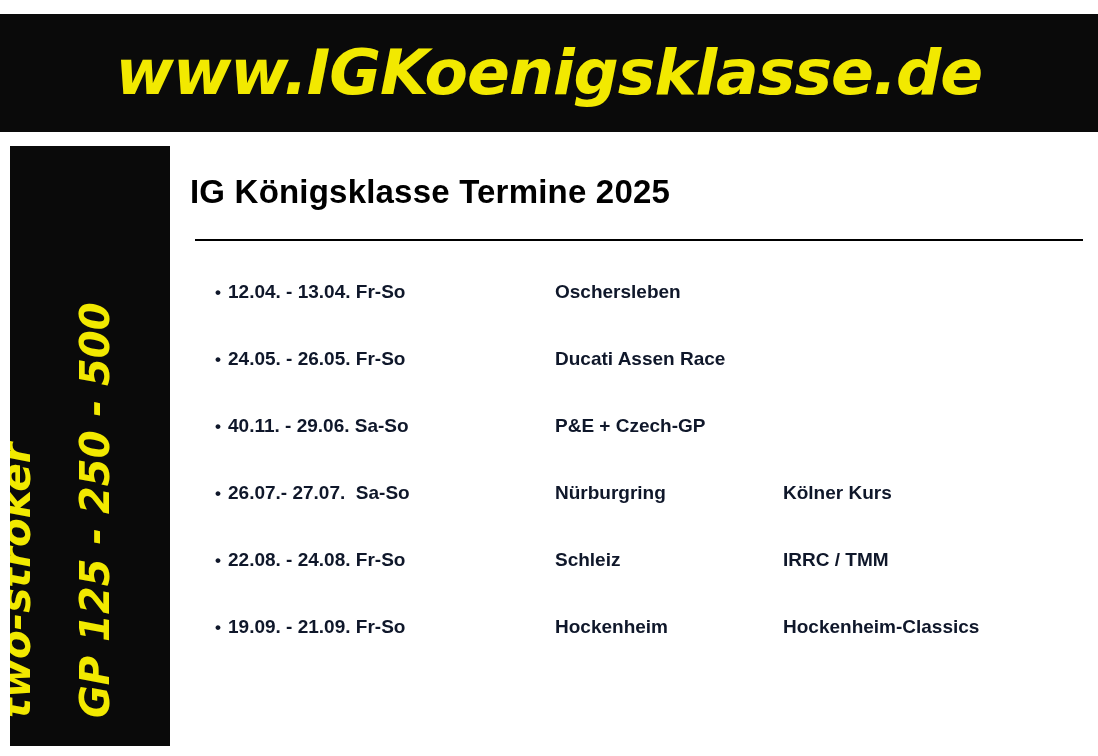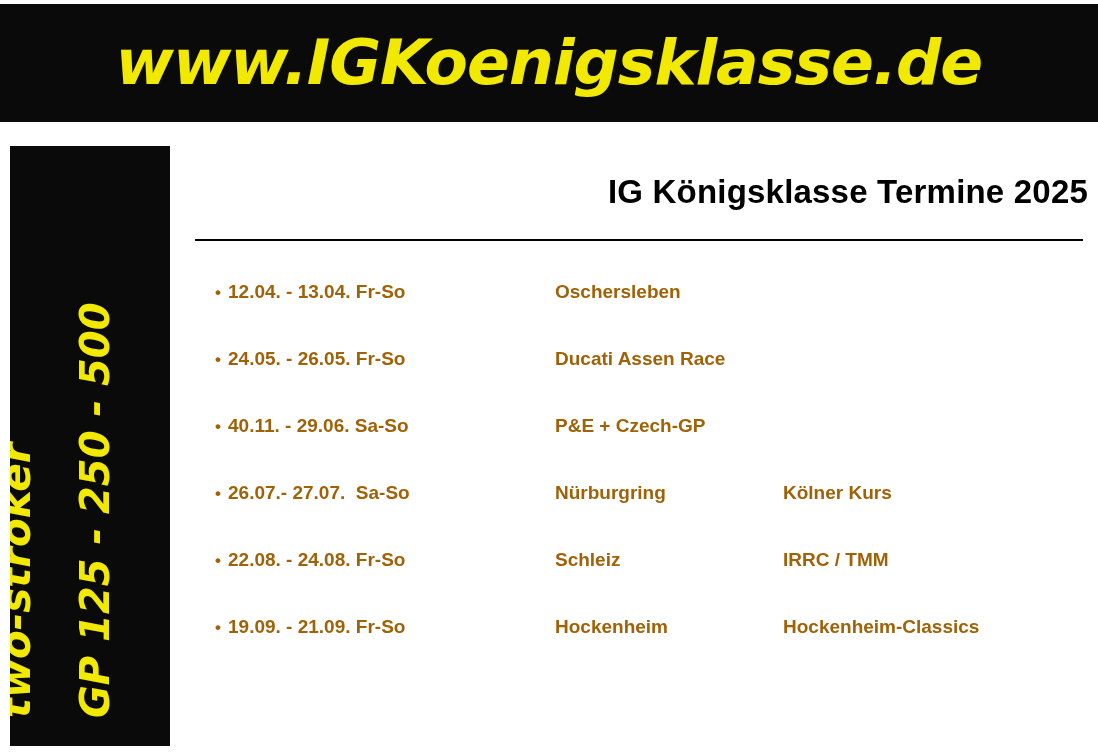--- a/index.html
+++ b/index.html
@@ -13,21 +13,21 @@
   #page {
     position: relative;
     width: 1098px;
     height: 756px;
     background: #ffffff;
   }
 
   
   .banner {
     position: absolute;
-    left: 0; top: 4px;
+    left: 0; top: 14px;
     width: 1098px;
     height: 118px;
     background: #0a0a0a;
     display: flex;
     align-items: center;
     justify-content: center;
     overflow: hidden;
   }
   .banner-text {
     color: #f2e900;
@@ -79,21 +79,21 @@
   }
 
   
   .content {
     position: absolute;
     left: 190px; top: 150px;
     width: 898px;
     height: 600px;
   }
   .title {
-    text-align: right;
+    text-align: left;
     font-family: "Liberation Sans", sans-serif;
     font-weight: bold;
     font-size: 33px;
     color: #000000;
     margin: 23px 0 0 0;
     letter-spacing: 0.2px;
   }
   .rule {
     margin: 28px 5px 0 5px;
     height: 2px;
@@ -103,21 +103,21 @@
     margin-top: 40px;
     padding-left: 25px;
   }
   .row {
     display: flex;
     align-items: baseline;
     height: 67px;
     font-family: "Liberation Sans", sans-serif;
     font-weight: bold;
     font-size: 19px;
-    color: #a16207;
+    color: #0f172a;
   }
   .col-date {
     width: 340px;
     white-space: pre;
   }
   .col-date .bullet {
     display: inline-block;
     width: 13px;
     font-size: 17px;
   }

